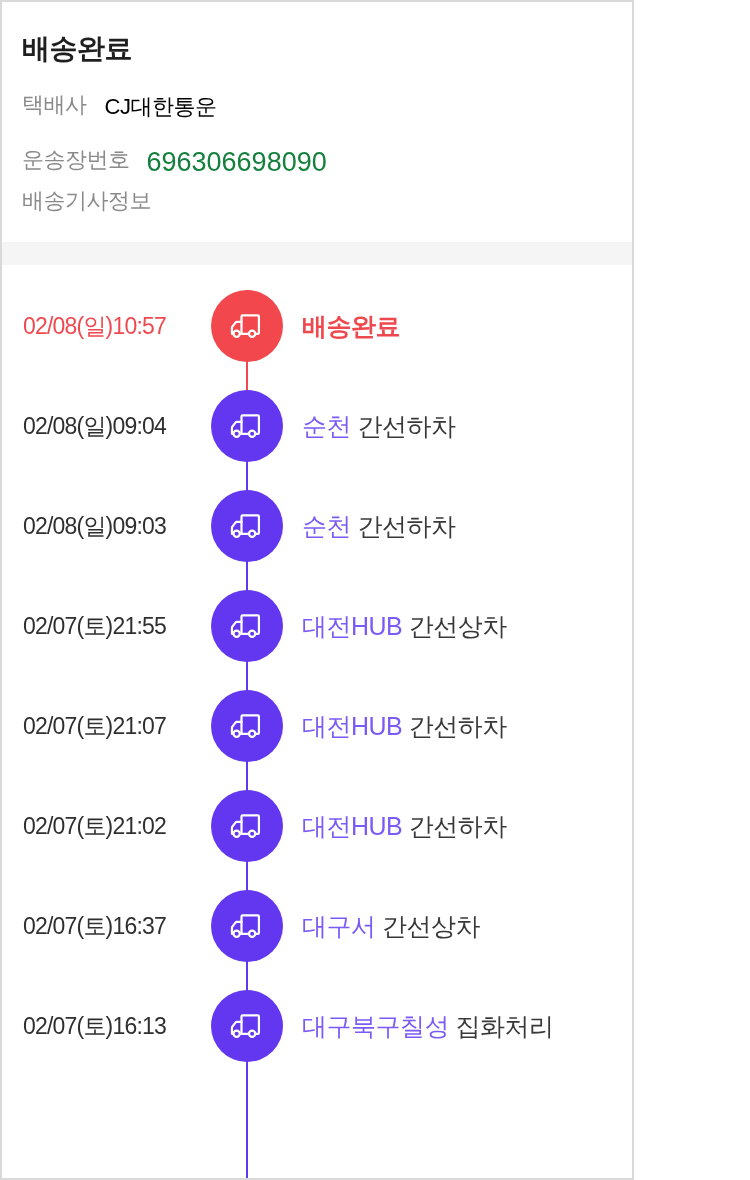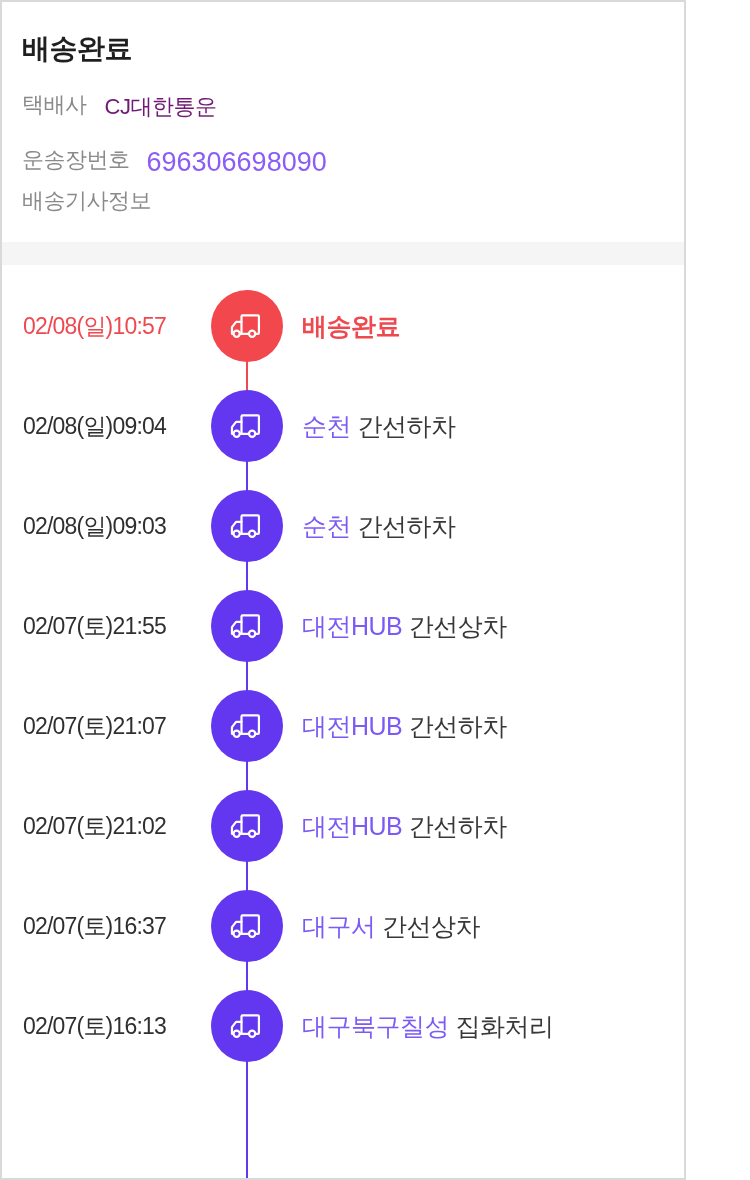--- a/index.html
+++ b/index.html
@@ -3,34 +3,34 @@
 <meta charset="utf-8">
 <style>
   :root{
     --red:#f1474d; --red-text:#ef4950; --purple:#6336f0; --purple-text:#7b5af5;
     --ink:#2f2f2f; --ink-soft:#383838; --label:#8a8a8a; --border:#d9d9d9; --divider:#f5f5f6;
   }
   *{margin:0;padding:0;box-sizing:border-box;}
   html,body{background:#fff;}
   body{font-family:"Liberation Sans","DejaVu Sans",sans-serif;}
   .page{
-    width:686px;height:1180px;background:#fff;border:2px solid var(--border);
+    width:634px;height:1180px;background:#fff;border:2px solid var(--border);
     overflow:hidden;position:relative;
   }
   
   .hdr{padding:0 20px;}
   .hdr .title{
     margin-top:32px;font-size:28px;font-weight:700;color:#1f1f1f;letter-spacing:-0.5px;line-height:30px;
   }
   .info-row{display:flex;align-items:flex-start;letter-spacing:-0.5px;}
   .info-row .lbl{font-size:22px;color:var(--label);line-height:26px;}
   .row-courier{margin-top:28px;}
-  .row-courier .val{font-size:22px;color:#701a75;margin-left:18px;font-weight:500;}
+  .row-courier .val{font-size:22px;color:#000000;margin-left:18px;font-weight:500;}
   .row-tracking{margin-top:25px;}
-  .row-tracking .val{font-size:27px;color:#8b5cf6;margin-left:17px;font-weight:500;letter-spacing:0;}
+  .row-tracking .val{font-size:27px;color:#15803d;margin-left:17px;font-weight:500;letter-spacing:0;}
   .row-driver{margin-top:10px;margin-bottom:28px;cursor:pointer;}
   
   .divider{height:23px;background:var(--divider);width:100%;}
   
   .timeline{position:relative;padding-top:11px;height:920px;}
   .tl-line{
     position:absolute;left:244px;top:61px;bottom:-10px;width:2px;background:var(--purple);z-index:0;
   }
   .tl-line-red{
     position:absolute;left:244px;top:61px;height:100px;width:2px;background:var(--red);z-index:0;

